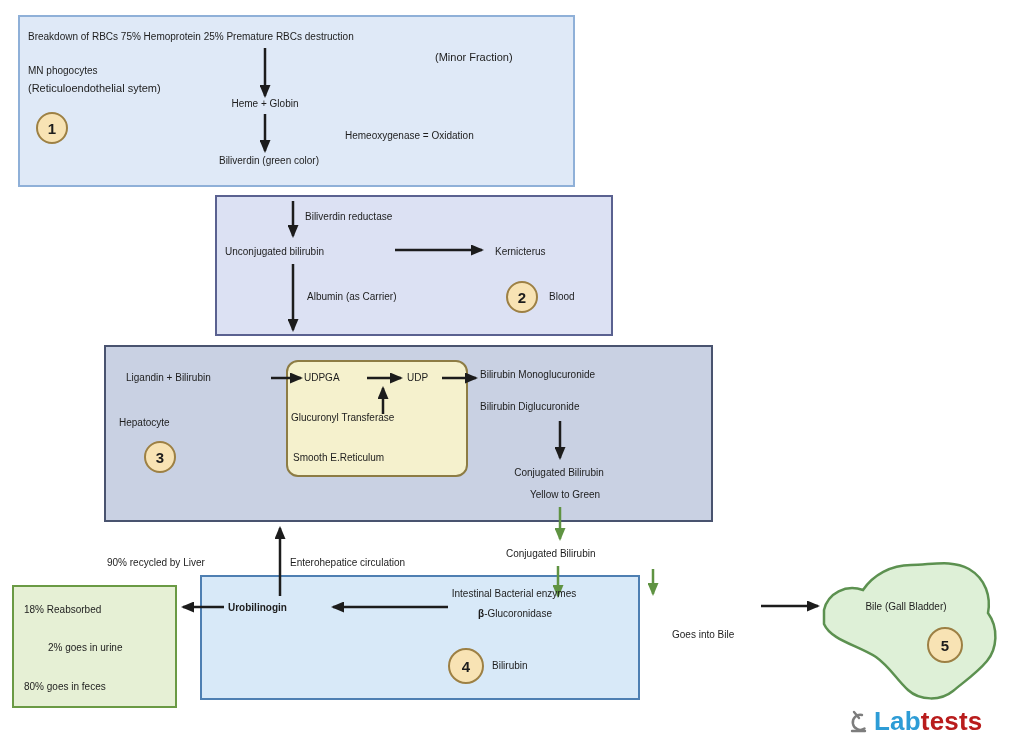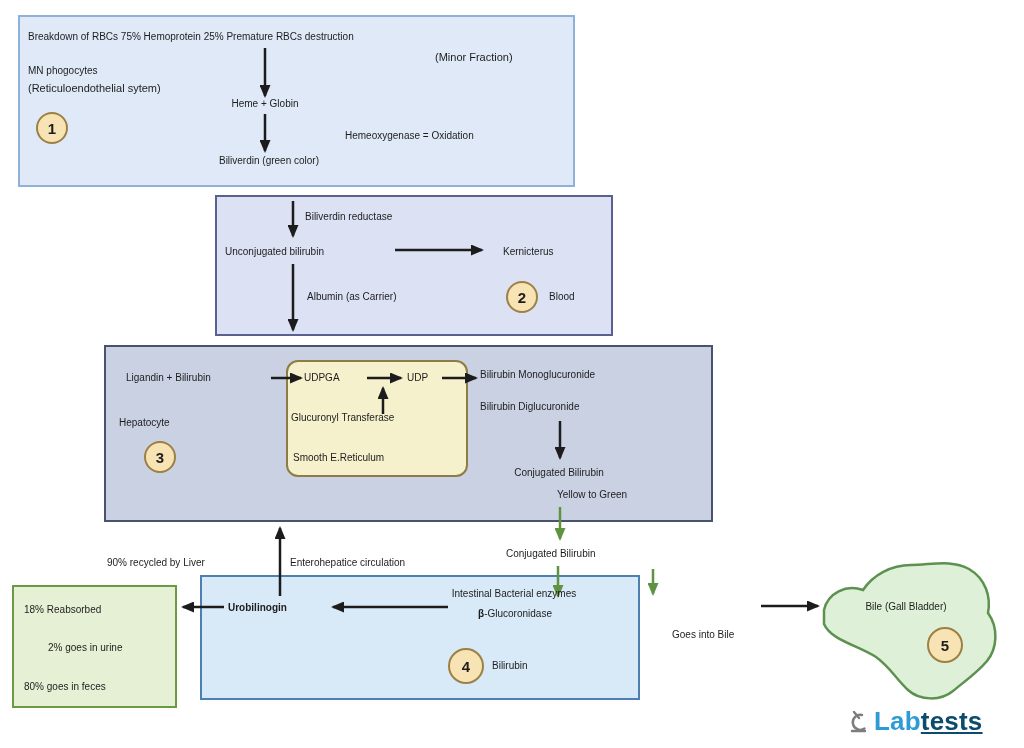--- a/index.html
+++ b/index.html
@@ -23,21 +23,21 @@
     position:absolute; border-radius:50%; background:#f8e3b4; border:2px solid #9d8044;
     display:flex; align-items:center; justify-content:center;
     font-weight:bold; font-size:15px; color:#1d1d1d; z-index:3; box-sizing:border-box;
   }
   .b32 { width:32px; height:32px; }
   .b36 { width:36px; height:36px; }
   .beta { font-weight:bold; }
   .logo { position:absolute; left:848px; top:706px; display:flex; align-items:center; gap:4px; z-index:3; }
   .logo-text { font-size:26px; font-weight:bold; letter-spacing:0.2px; }
   .logo-lab   { color:#2d9cd6; }
-  .logo-tests { color:#0c4a6e;text-decoration:underline; }
+  .logo-tests { color:#b91c1c; }
 </style>
 </head>
 <body>
 
 <div class="canvas">
 
   <div class="box box1"></div>
   <div class="box box2"></div>
   <div class="box box3"></div>
   <div class="box yellowbox"></div>
@@ -84,36 +84,36 @@
   <span class="t small" style="left:435px; top:57px;">(Minor Fraction)</span>
   <span class="t" style="left:28px; top:71px;">MN phogocytes</span>
   <span class="t small" style="left:28px; top:88px;">(Reticuloendothelial sytem)</span>
   <span class="tc" style="left:265px; top:104px;">Heme + Globin</span>
   <span class="t" style="left:345px; top:136px;">Hemeoxygenase = Oxidation</span>
   <span class="tc" style="left:269px; top:161px;">Biliverdin (green color)</span>
   <div class="badge b32" style="left:36px; top:112px;">1</div>
 
   <span class="t" style="left:305px; top:217px;">Biliverdin reductase</span>
   <span class="t" style="left:225px; top:252px;">Unconjugated bilirubin</span>
-  <span class="t" style="left:495px; top:252px;margin-left:8px;">Kernicterus</span>
+  <span class="t" style="left:495px; top:252px;">Kernicterus</span>
   <span class="t" style="left:307px; top:297px;">Albumin (as Carrier)</span>
   <div class="badge b32" style="left:506px; top:281px;">2</div>
   <span class="t" style="left:549px; top:297px;">Blood</span>
 
   <span class="t" style="left:126px; top:378px;">Ligandin + Bilirubin</span>
   <span class="t" style="left:304px; top:378px;">UDPGA</span>
   <span class="t" style="left:407px; top:378px;">UDP</span>
   <span class="t" style="left:480px; top:375px;">Bilirubin Monoglucuronide</span>
   <span class="t" style="left:480px; top:407px;">Bilirubin Diglucuronide</span>
   <span class="t" style="left:291px; top:418px;">Glucuronyl Transferase</span>
   <span class="t" style="left:119px; top:423px;">Hepatocyte</span>
   <div class="badge b32" style="left:144px; top:441px;">3</div>
   <span class="t" style="left:293px; top:458px;">Smooth E.Reticulum</span>
   <span class="tc" style="left:559px; top:473px;">Conjugated Bilirubin</span>
-  <span class="tc" style="left:592px; top:495px;">Yellow to Green</span>
+  <span class="tc" style="left:565px; top:495px;">Yellow to Green</span>
 
   <span class="t" style="left:107px; top:563px;">90% recycled by Liver</span>
   <span class="t" style="left:290px; top:563px;">Enterohepatice circulation</span>
   <span class="t" style="left:506px; top:554px;">Conjugated Bilirubin</span>
   <span class="t" style="left:672px; top:608px;margin-top:27px;">Goes into Bile</span>
 
   <span class="tc" style="left:514px; top:594px;">Intestinal Bacterial enzymes</span>
   <span class="tc" style="left:515px; top:614px;"><span class="beta">β</span><span>-Glucoronidase</span></span>
   <span class="t" style="left:228px; top:608px;font-weight:bold;">Urobilinogin</span>
   <div class="badge b36" style="left:448px; top:648px;">4</div>

